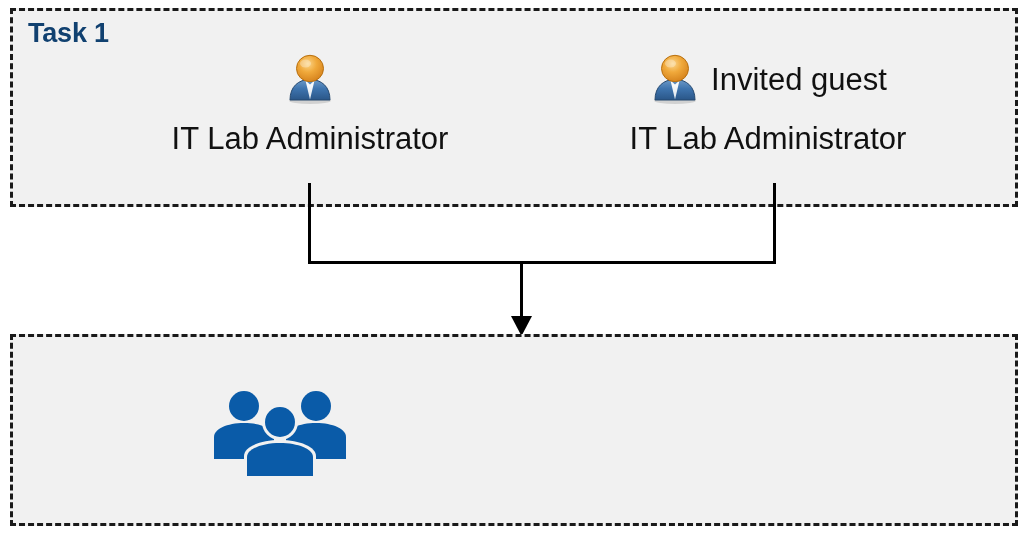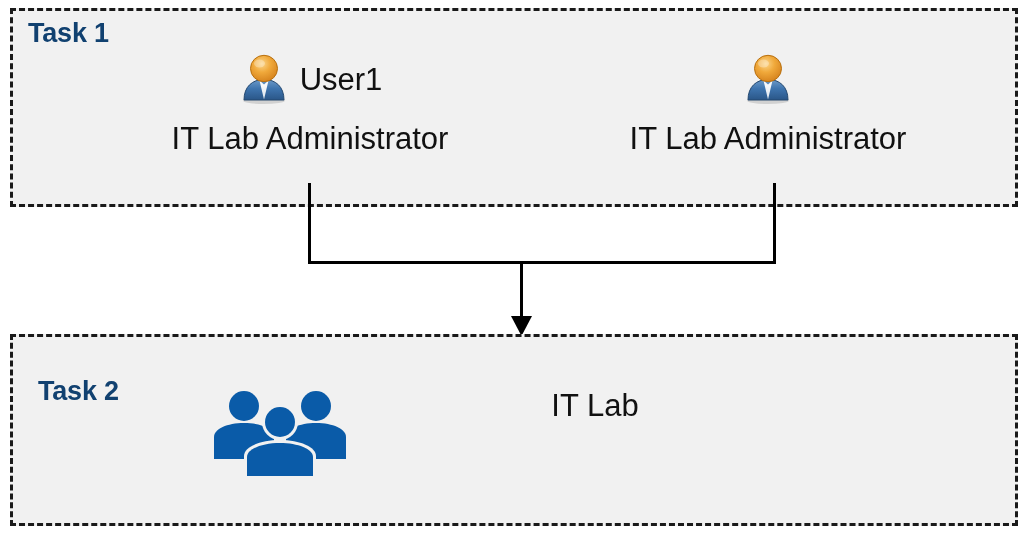--- a/index.html
+++ b/index.html
@@ -145,21 +145,20 @@
               <stop offset="100%" stop-color="#DCE5EE"></stop>
             </linearGradient>
           </defs>
           <ellipse cx="26" cy="47.5" rx="21" ry="3.6" fill="#000000" opacity="0.13"></ellipse>
           <path d="M6 47 C6 33.5 14.5 26.5 26 26.5 C37.5 26.5 46 33.5 46 47 Z" fill="url(#bodyG1)" stroke="#24486F" stroke-width="1"></path>
           <path d="M21.5 27.5 L26 46.5 L30.5 27.5 L26 31.5 Z" fill="url(#tieG1)"></path>
           <ellipse cx="26" cy="15.5" rx="13.5" ry="13.2" fill="url(#headG1)" stroke="#B8700F" stroke-width="1"></ellipse>
           <ellipse cx="21.5" cy="10.5" rx="5.5" ry="4" fill="#FFFFFF" opacity="0.30"></ellipse>
         </svg>
       </span>
-      <span class="person-name">User1</span>
     </div>
     <div class="person-role">IT Lab Administrator</div>
   </div>
 
   <div class="person" id="person-guest">
     <div class="person-top">
       <span>
         <svg class="avatar-user" viewBox="0 0 52 52" xmlns="http://www.w3.org/2000/svg">
           <defs>
             <radialGradient id="headG2" cx="42%" cy="32%" r="72%">
@@ -177,51 +176,50 @@
               <stop offset="100%" stop-color="#DCE5EE"></stop>
             </linearGradient>
           </defs>
           <ellipse cx="26" cy="47.5" rx="21" ry="3.6" fill="#000000" opacity="0.13"></ellipse>
           <path d="M6 47 C6 33.5 14.5 26.5 26 26.5 C37.5 26.5 46 33.5 46 47 Z" fill="url(#bodyG2)" stroke="#24486F" stroke-width="1"></path>
           <path d="M21.5 27.5 L26 46.5 L30.5 27.5 L26 31.5 Z" fill="url(#tieG2)"></path>
           <ellipse cx="26" cy="15.5" rx="13.5" ry="13.2" fill="url(#headG2)" stroke="#B8700F" stroke-width="1"></ellipse>
           <ellipse cx="21.5" cy="10.5" rx="5.5" ry="4" fill="#FFFFFF" opacity="0.30"></ellipse>
         </svg>
       </span>
+      <span class="person-name">Invited guest</span>
     </div>
     <div class="person-role">IT Lab Administrator</div>
   </div>
 
   <svg id="connector" viewBox="0 0 1028 534" xmlns="http://www.w3.org/2000/svg">
     <g stroke="#000000" stroke-width="3" fill="none">
       <path d="M309.5 183 L309.5 262.5 L774.5 262.5 L774.5 183"></path>
       <path d="M521.5 262.5 L521.5 322"></path>
     </g>
     <polygon points="521.5,336 511,316 532,316" fill="#000000"></polygon>
   </svg>
 
   <div class="task-box" id="task2-box"></div>
 
-  <div class="task-label" id="task2-label">Task 2</div>
 
   <div id="group-icon">
     <svg viewBox="0 0 136 90" xmlns="http://www.w3.org/2000/svg">
       <g fill="#0A5BA8">
 
         <circle cx="32" cy="19" r="15"></circle>
         <path d="M2 72 L2 50 C2 42 15 36 32 36 C49 36 62 42 62 50 L62 72 Z"></path>
 
         <circle cx="104" cy="19" r="15"></circle>
         <path d="M74 72 L74 50 C74 42 87 36 104 36 C121 36 134 42 134 50 L134 72 Z"></path>
 
         <circle cx="68" cy="35" r="18" fill="#F1F1F1"></circle>
         <circle cx="68" cy="35" r="15"></circle>
         <path d="M32 89 L32 69 C32 60 48 53 68 53 C88 53 104 60 104 69 L104 89 Z" fill="#F1F1F1"></path>
         <path d="M35 89 L35 70 C35 62 50 56 68 56 C86 56 101 62 101 70 L101 89 Z"></path>
       </g>
     </svg>
   </div>
 
   <div id="group-label">
-    <span class="ln">IT Lab</span>
   </div>
 
 </div>
 
 </body></html>

